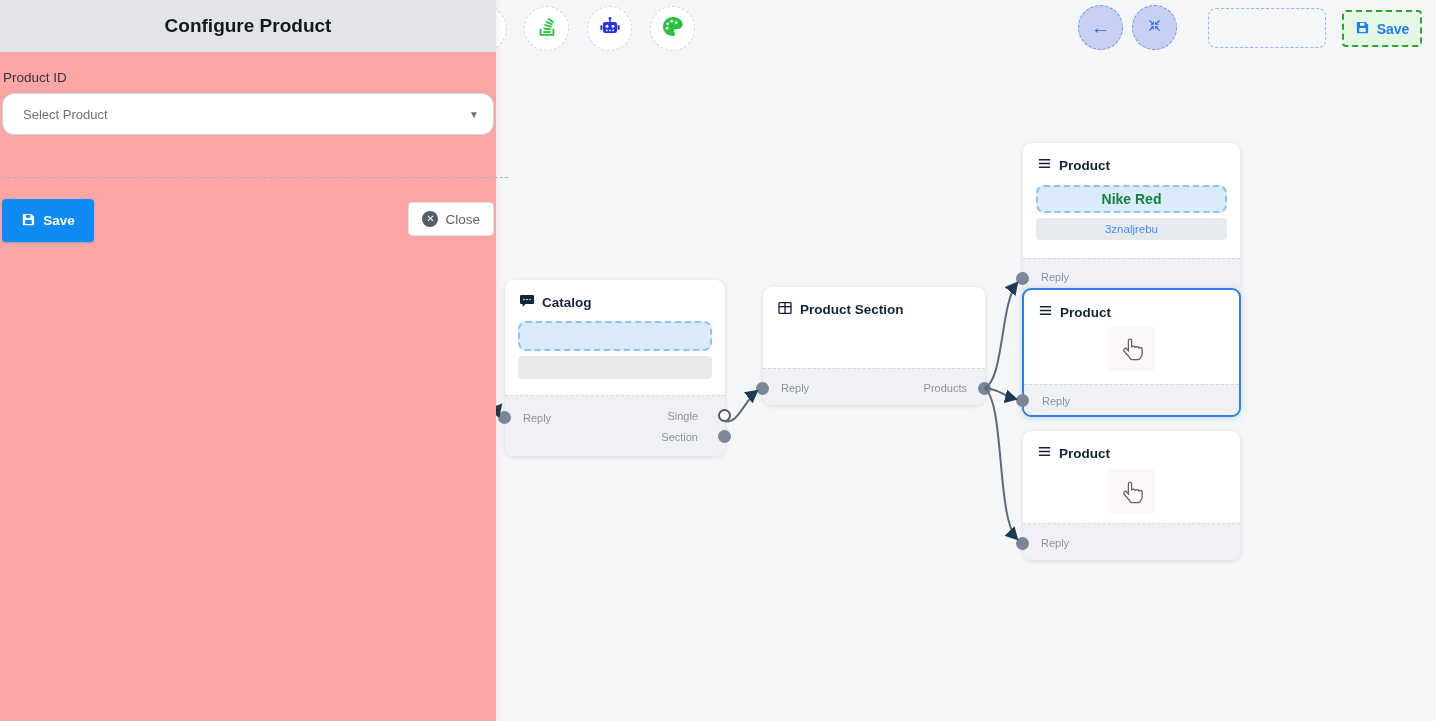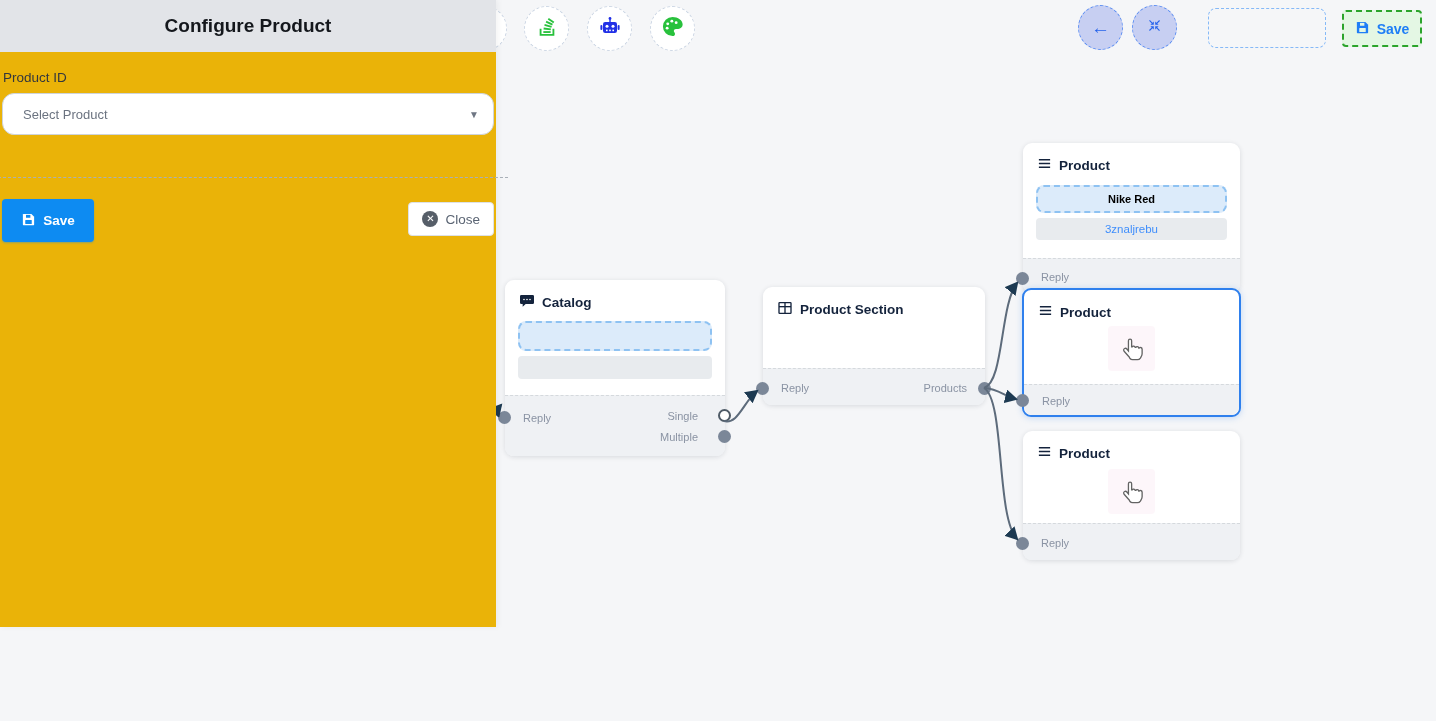--- a/index.html
+++ b/index.html
@@ -3,22 +3,22 @@
 <meta charset="utf-8">
 <style>
   * { margin:0; padding:0; box-sizing:border-box; }
   html,body { width:1436px; height:721px; overflow:hidden;
     font-family:"Liberation Sans", sans-serif; background:#f5f6f8; }
 
   
   .canvas { position:absolute; inset:0; background:#f5f6f8; }
 
   
-  .panel { position:absolute; left:0; top:0; width:496px; height:627px;
-    background:#eab308; z-index:30; box-shadow:2px 0 6px rgba(0,0,0,.05); }
+  .panel { position:absolute; left:0; top:0; width:496px; height:721px;
+    background:#fca5a5; z-index:30; box-shadow:2px 0 6px rgba(0,0,0,.05); }
   .panel-header { height:52px; background:#e2e4e8; display:flex;
     align-items:center; justify-content:center; }
   .panel-title { font-size:19px; font-weight:700; color:#14171c; }
   .panel-body { padding:2px; }
   .field-label { font-size:13.5px; color:#33373d; margin:16px 0 8px 1px; }
   .select-box { height:42px; border:1px solid #ced4da; border-radius:12px;
     background:#fff; display:flex; align-items:center; justify-content:space-between;
     padding:0 14px 0 20px; cursor:pointer; }
   .select-text { font-size:13px; color:#6b7380; }
   .caret { font-size:10px; color:#6e7683; }
@@ -57,21 +57,21 @@
   .node { position:absolute; background:#fff; border-radius:9px;
     box-shadow:0 1px 5px rgba(20,30,50,.13); z-index:3; cursor:grab; }
   .node.selected { border:2px solid #2f80ed; box-shadow:0 1px 6px rgba(47,128,237,.25); }
   .node-title { display:flex; align-items:center; gap:7px; font-size:13.5px;
     font-weight:700; color:#14233c; padding:13px 14px 0 14px; }
   .node-title svg { flex:0 0 auto; }
   .chip { margin:0 13px; border-radius:4px; background:#e8ebee; display:flex;
     align-items:center; justify-content:center; font-size:11.5px; }
   .chip.blue-dashed { background:#dcebfa; border:2px dashed #8ec2f2; border-radius:8px; }
   .chip .link { color:#3f8efc; }
-  .chip .dark { color:#000000; font-weight:700; font-size:11px; }
+  .chip .dark { color:#15803d; font-weight:700; font-size:14px; }
   .node-footer { position:absolute; left:0; right:0; bottom:0; background:#eff1f4;
     border-top:1px dashed #d5d9dd; border-radius:0 0 8px 8px; }
   .hlabel { position:absolute; font-size:11px; color:#8a93a3; white-space:nowrap; }
   .handle { position:absolute; width:13px; height:13px; border-radius:50%;
     background:#7b8798; z-index:4; cursor:crosshair; }
   .handle.open { background:#fff; border:2px solid #4e5a66; }
 
   
   .edges { position:absolute; inset:0; z-index:5; pointer-events:none; }
   .edges path.edge { pointer-events:stroke; cursor:pointer; }
@@ -183,21 +183,21 @@
           <circle cx="16.5" cy="9.7" r="1.25" fill="#fff"></circle>
         </svg>
       </span>
       <span>Catalog</span>
     </div>
     <div class="chip blue-dashed" style="position:absolute; top:41px; left:0; right:0; height:30px;"></div>
     <div class="chip" style="position:absolute; top:76px; left:0; right:0; height:23px;"></div>
     <div class="node-footer" style="height:61px;">
       <span class="hlabel" style="left:18px; top:16px;">Reply</span>
       <span class="hlabel" style="right:27px; top:14px;">Single</span>
-      <span class="hlabel" style="right:27px; top:35px;">Multiple</span>
+      <span class="hlabel" style="right:27px; top:35px;">Section</span>
     </div>
     <span class="handle" style="left:-7px; top:131px;"></span>
     <span class="handle open" style="right:-6px; top:129px;"></span>
     <span class="handle" style="right:-6px; top:150px;"></span>
   </div>
 
   <div class="node" style="left:763px; top:287px; width:222px; height:118px;">
     <div class="node-title">
       <span>
         <svg width="16" height="16" viewBox="0 0 24 24" fill="none" stroke="#14233c" stroke-width="2">

